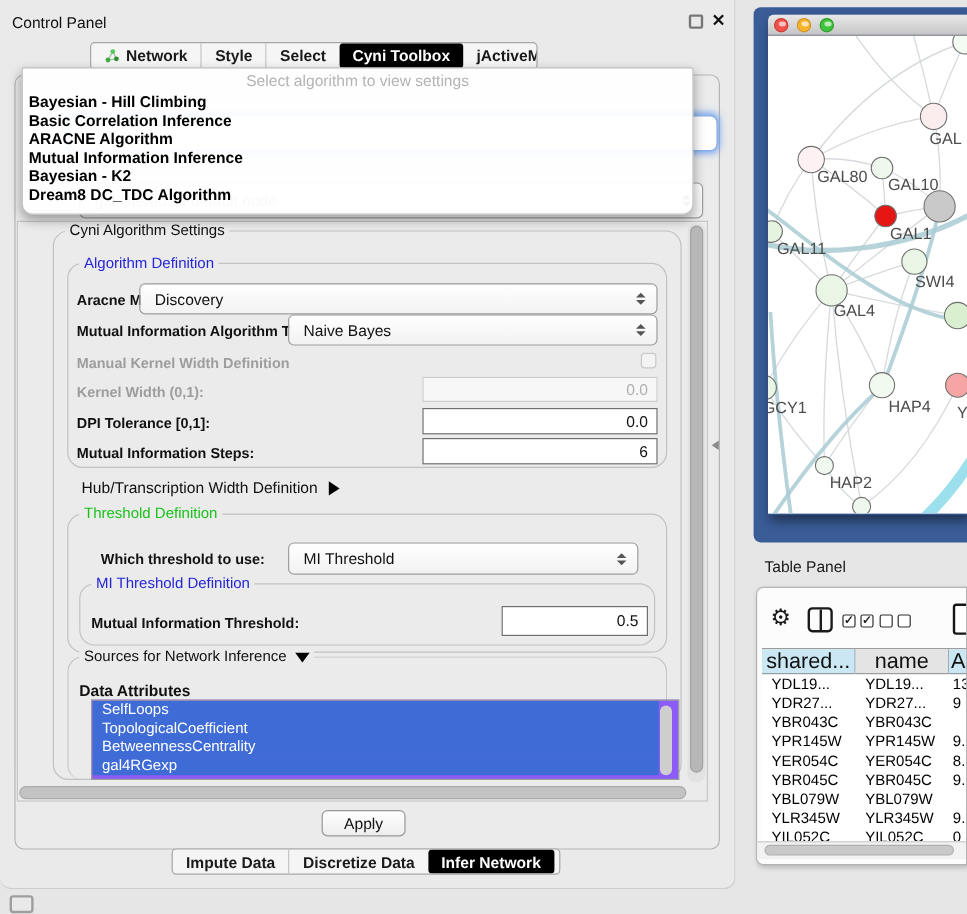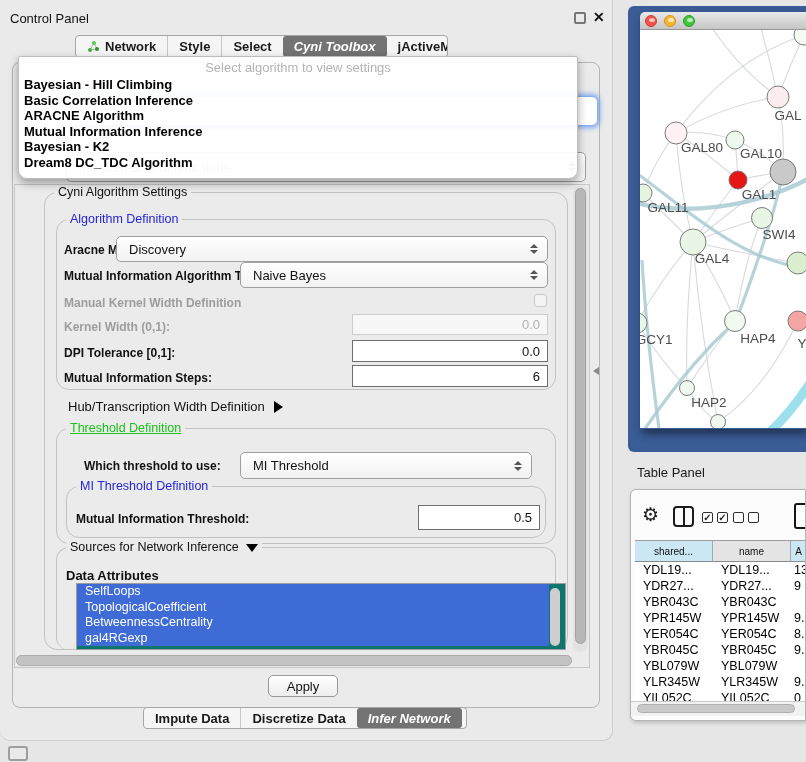--- a/index.html
+++ b/index.html
@@ -11,21 +11,21 @@
   #control-panel { left:0; top:0; width:613px; height:741px; background:#eaeaea;
     border-right:1px solid #cdcdcd; border-bottom:1px solid #cdcdcd; border-radius:0 0 10px 10px; }
   #cp-title { left:10px; top:11px; font-size:13px; color:#111; }
   #cp-float { left:574px; top:12px; width:12px; height:12px; border:2px solid #777; border-radius:2px; }
   #cp-close { left:593px; top:9px; font-size:14px; font-weight:bold; color:#111; }
   #top-left-sliver { left:12px; top:0; width:1px; height:7px; background:#a6a6a6; }
 
   .tabstrip { background:#f5f5f5; border:1px solid #a6a6a6; border-radius:4px; display:flex; align-items:stretch; overflow:hidden; }
   .tab { display:flex; align-items:center; justify-content:center; padding:0 11px; font-size:13px; font-weight:600; color:#1a1a1a; white-space:nowrap; }
   .tab + .tab { border-left:1px solid #c6c6c6; }
-  .tab.sel { background:#737373; color:#fff; border-left:none; border-radius:3px;font-style:italic; }
+  .tab.sel { background:#000000; color:#fff; border-left:none; border-radius:3px; }
   .tab.sel + .tab { border-left:none; }
   #top-tabs { left:75px; top:35px; width:373px; height:23px; }
   #bottom-tabs { left:143px; top:707px; width:324px; height:22px; }
   .neticon { width:13px; height:13px; margin-right:5px; }
 
   #content-panel { left:12px; top:62px; width:588px; height:646px; border:1px solid #b5b5b5; border-radius:8px; background:#ebebeb; }
 
   
   #ghost-combo-top { left:58px; top:96px; width:540px; height:30px; background:#fff; border:1px solid #87aee8;
     border-radius:6px; box-shadow:0 0 5px 2px rgba(95,150,240,.75); z-index:1; }
@@ -48,33 +48,33 @@
   #scrollpane { left:14px; top:184px; width:576px; height:484px; border:1px solid #c6c6c6; background:#ebebeb; }
   #vscroll { left:573px; top:186px; width:15px; height:466px; background:#e2e2e2; border-radius:7px; }
   #vscroll-thumb { left:2px; top:2px; width:11px; height:456px; background:#b7b7b7; border:1px solid #a2a2a2; border-radius:6px; }
   #hscroll { left:16px; top:654px; width:556px; height:13px; }
   #hscroll-thumb { left:0; top:1px; width:556px; height:11px; background:#c3c3c3; border:1px solid #ababab; border-radius:6px; }
 
   
   .grp { border:1px solid #c2c2c2; border-radius:13px; }
   .legend { position:absolute; top:-8px; left:9px; background:#ebebeb; padding:0 4px; font-size:12.5px; color:#111; white-space:nowrap; }
   .legend.blue { color:#2525d8; }
-  .legend.green { color:#19c219;text-decoration:underline; }
+  .legend.green { color:#19c219; }
 
   .flabel { font-size:12px; font-weight:bold; color:#111; white-space:nowrap; }
   .flabel.dis { color:#9d9d9d; }
   .tfield { background:#fff; border:1px solid #6f6f6f; font-size:13px; color:#111;
     display:flex; align-items:center; justify-content:flex-end; padding:0 7px; }
   .tfield.dis { background:#f7f7f7; border:1px solid #cdcdcd; color:#b0b0b0; }
   #manual-chk { width:13px; height:13px; border:1px solid #c9c9c9; border-radius:3px; background:#f3f3f3; }
 
   .tri-right { display:inline-block; width:0; height:0; border-top:6px solid transparent; border-bottom:6px solid transparent; border-left:9px solid #000; margin-left:9px; vertical-align:-2px; }
   .tri-down { display:inline-block; width:0; height:0; border-left:6px solid transparent; border-right:6px solid transparent; border-top:8px solid #000; margin-left:7px; vertical-align:-1px; }
 
-  #attr-list { left:76px; top:583px; width:490px; height:67px; background:#0f766e; border:1px solid #9c9c9c; overflow:hidden; }
+  #attr-list { left:76px; top:583px; width:490px; height:67px; background:#8b5cf6; border:1px solid #9c9c9c; overflow:hidden; }
   .attr-row { width:472px; height:15.6px; background:#3e6bd6; color:#fff; font-size:12.5px; line-height:15.6px; padding-left:8px; white-space:nowrap; }
   #attr-scroll-thumb { position:absolute; right:5px; top:4px; width:10px; height:58px; background:#cecece; border-radius:5px; }
 
   #apply-btn { left:268px; top:675px; width:70px; height:22px; background:linear-gradient(#ffffff,#ededed);
     border:1px solid #999; border-radius:5px; font-size:13px; color:#111; display:flex; align-items:center; justify-content:center; }
 
   
   #splitter-mark { left:593px; top:367px; width:0; height:0; border-top:4px solid transparent; border-bottom:4px solid transparent; border-right:6px solid #8a8a8a; }
 
   #net-frame { left:628px; top:6px; width:178px; height:446px; background:#3a5c97; border-radius:6px 0 0 6px; }
@@ -93,21 +93,21 @@
   #tbl-toolbar { position:absolute; left:0; top:0; width:100%; height:50px; }
   #gear-icon { position:absolute; left:11px; top:13px; font-size:19px; color:#1b1b1b; }
   #split-icon { position:absolute; left:42px; top:16px; width:21px; height:21px; border:2px solid #1b1b1b; border-radius:4px; }
   #split-icon::after { content:""; position:absolute; left:7.5px; top:0; width:2px; height:17px; background:#1b1b1b; }
   .chkicon { position:absolute; top:22px; width:11px; height:11px; border:1.5px solid #2e2e2e; border-radius:2px; background:#fff;
     font-size:10px; line-height:9px; text-align:center; color:#222; font-weight:bold; }
   #doc-icon { position:absolute; left:163px; top:13px; width:20px; height:26px; border:2px solid #161616; border-radius:3px; background:#fff; }
   #doc-icon::after { content:""; position:absolute; right:-2px; top:-2px; width:7px; height:7px; background:#fcfcfc; border-left:2px solid #161616; border-bottom:2px solid #161616; }
 
   #tbl-header { position:absolute; left:4px; top:50px; width:172px; height:22px; display:flex; border-top:1px solid #9c9c9c; }
-  .th { height:100%; border-right:1px solid #9aacb5; border-bottom:1px solid #8a8a8a; font-size:10px; color:#111;
+  .th { height:100%; border-right:1px solid #9aacb5; border-bottom:1px solid #8a8a8a; font-size:18px; color:#111;
     display:flex; align-items:center; justify-content:center; overflow:hidden; white-space:nowrap; }
   .th.c1, .th.c3 { background:#cbe7f3; }
   .th.c2 { background:#e4e4e4; }
   #tbl-rows { position:absolute; left:4px; top:72px; width:172px; height:139px; overflow:hidden; background:#fff; }
   .tr { display:flex; height:16px; }
   .td { font-size:12.5px; color:#000; line-height:16px; white-space:nowrap; overflow:hidden; }
   .td.c1 { width:78px; padding-left:8px; }
   .td.c2 { width:78px; padding-left:8px; }
   .td.c3 { width:16px; padding-left:3px; }
   .th.c1 { width:78px; } .th.c2 { width:78px; } .th.c3 { width:16px; }

